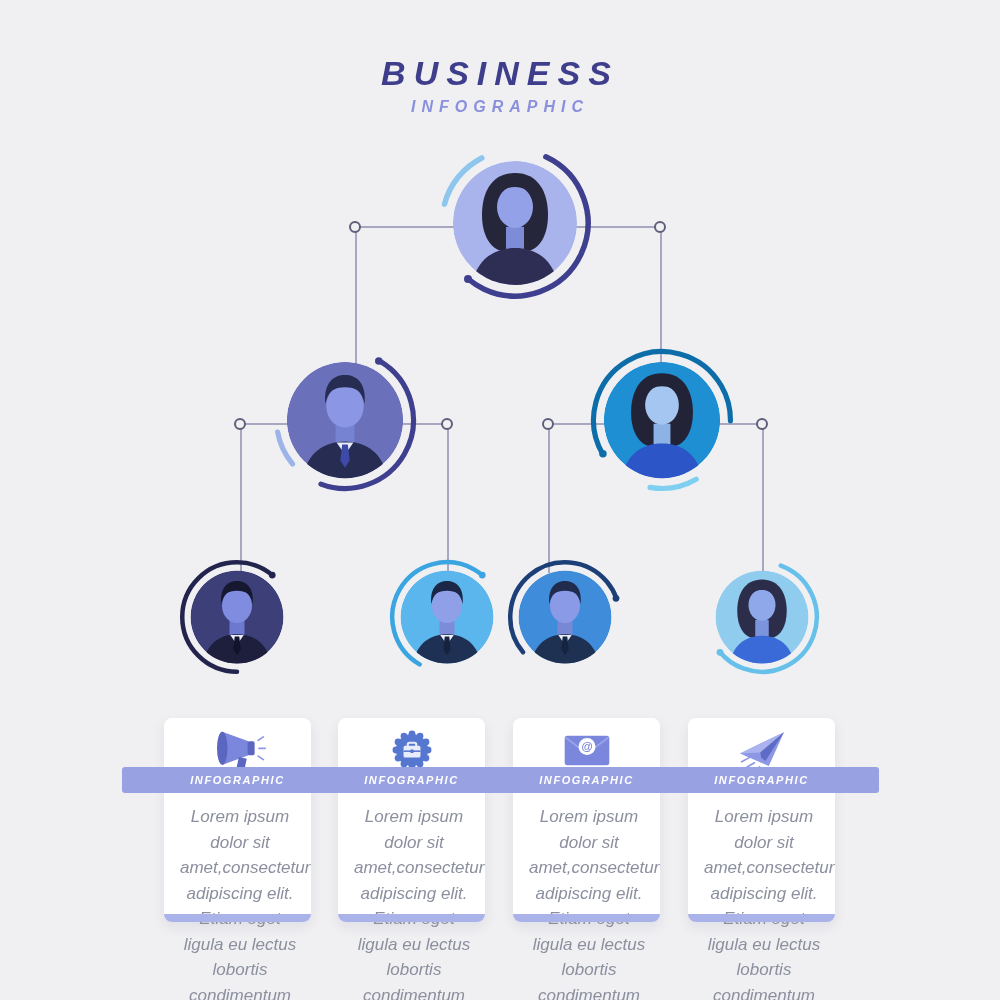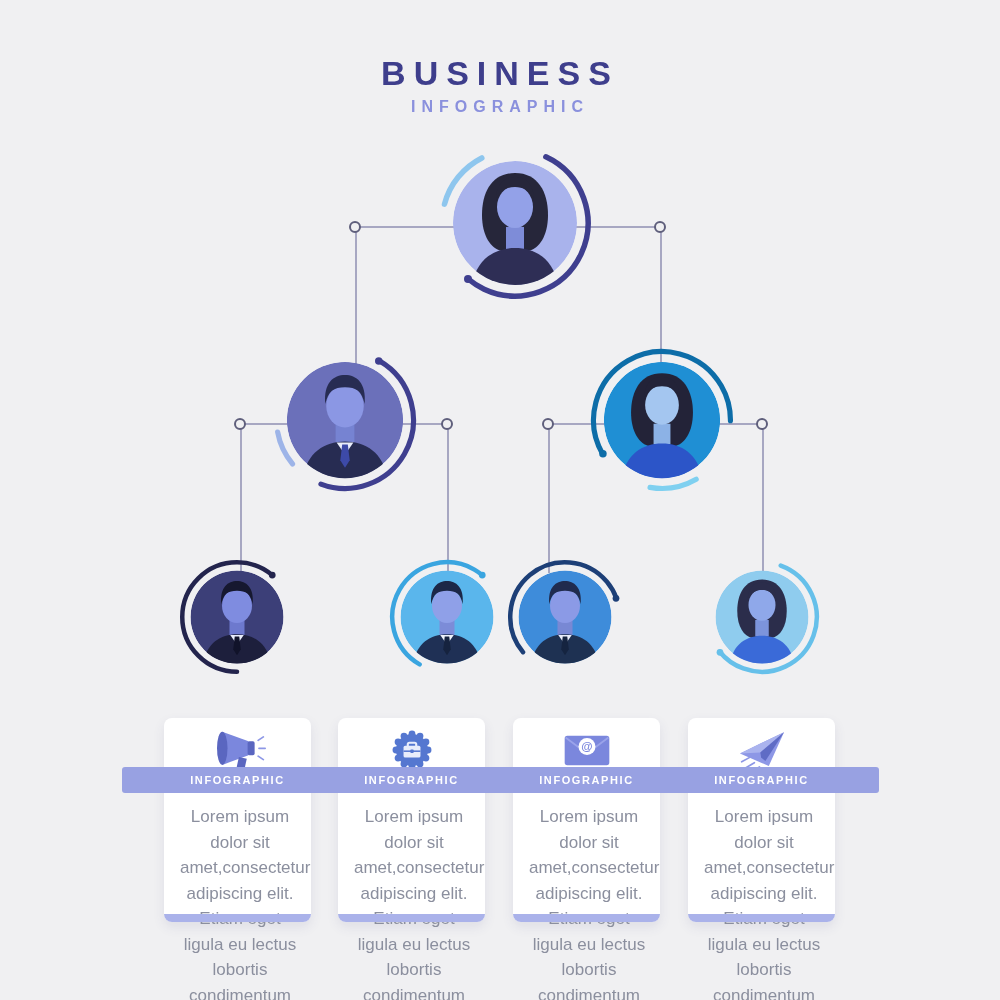--- a/index.html
+++ b/index.html
@@ -1,17 +1,17 @@
 <!DOCTYPE html>
 <html><head>
 <meta charset="utf-8">
 <style>
   html,body{margin:0;padding:0;}
   body{width:1000px;height:1000px;background:#f0f0f2;font-family:"Liberation Sans",sans-serif;}
-  .stage{position:relative;width:1000px;height:1000px;overflow:hidden;}
+  .stage{position:relative;width:1000px;height:1000px;overflow:hidden;font-style:italic;}
 
   
   .title-wrap{position:absolute;top:54px;left:0;right:0;text-align:center;}
   .title-main{margin:0;font-size:34px;font-weight:800;letter-spacing:8px;color:#3e3e8c;}
   .title-sub{margin:5px 0 0;font-size:16px;font-weight:700;letter-spacing:6px;color:#8a90dd;}
 
   
   .line{position:absolute;background:#a7a7c2;z-index:1;}
   .jdot{position:absolute;width:8px;height:8px;border:2px solid #5f5f7c;border-radius:50%;
         background:#f0f0f2;transform:translate(-50%,-50%);z-index:2;}

